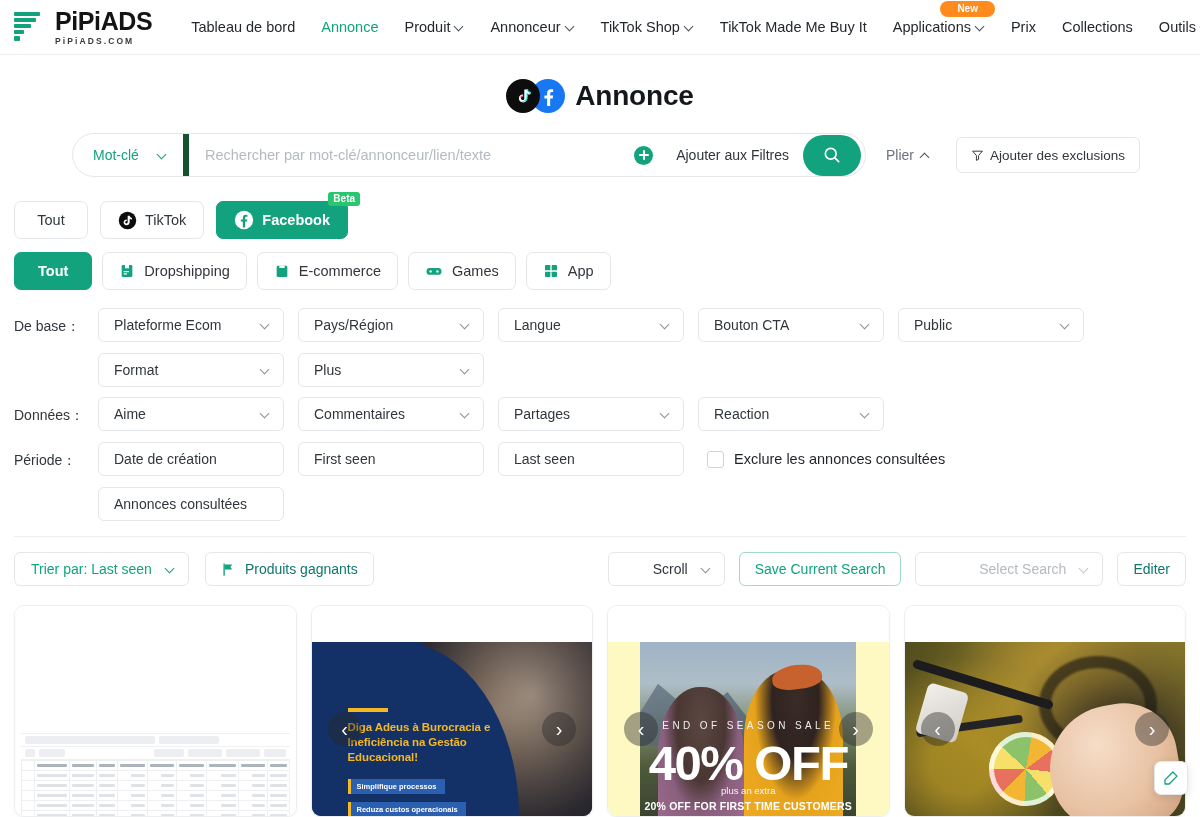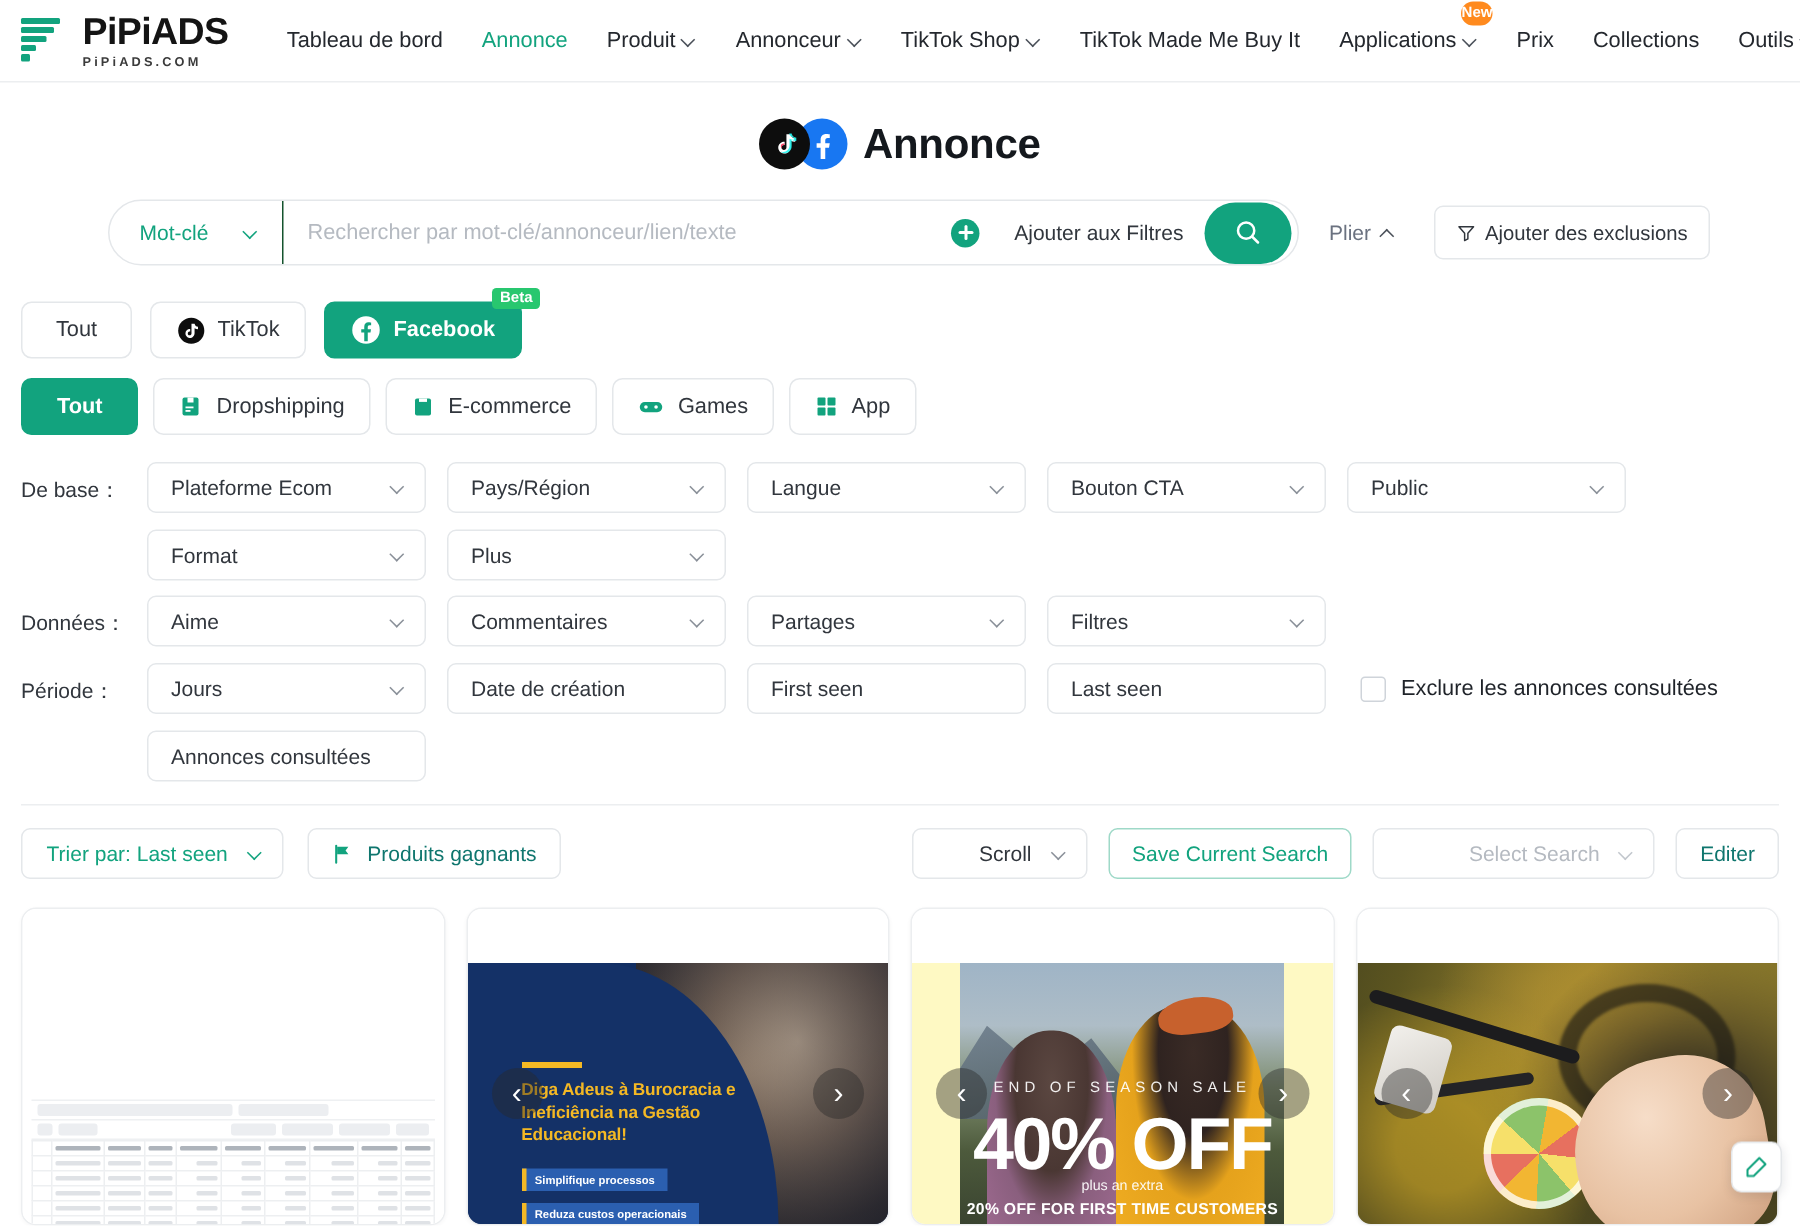--- a/index.html
+++ b/index.html
@@ -52,21 +52,21 @@
   .caret { display:inline-block; width:9px; height:9px; position: relative; top:-1px; }
   .caret:before {
     content:""; position:absolute; left:0; top:1px;
     width: 6px; height: 6px; border-right: 1.6px solid #4a5059; border-bottom: 1.6px solid #4a5059;
     transform: rotate(45deg);
   }
   .caret.up:before { transform: rotate(-135deg); top: 4px; }
   .badge-new {
     position: absolute; top: 1px; right: 3px;
     background: #ff8a1e; color: #fff; font-size: 10px; font-weight: bold;
-    border-radius: 9px; padding: 1px 0 2px; line-height: 1.3;
+    border-radius: 9px; padding: 1px 17px 2px; line-height: 1.3;
   }
 
   
   .page-title-wrap {
     display: flex; align-items: center; justify-content: center; gap: 10px;
     margin-top: 24px;
   }
   .icon-pair { display:flex; align-items:center; }
   .tt-circle {
     width: 34px; height: 34px; border-radius: 50%; background: #0d0d0d;
@@ -84,21 +84,21 @@
     display:flex; align-items:center; margin-top: 20px; padding: 0 72px;
   }
   .search-box {
     flex: 0 0 auto; width: 794px; height: 44px;
     border: 1px solid #e4e7ea; border-radius: 22px; background:#fff;
     display:flex; align-items:center; overflow:hidden;
   }
   .kw-select {
     width: 116px; height: 100%; display:flex; align-items:center; justify-content:space-between;
     padding: 0 16px 0 20px; color: #12a37e; font-size: 14px; cursor:pointer;
-    border-right: 1px solid #14532d;
+    border-right: 6px solid #14532d;
   }
   .kw-select .caret:before { border-color: #12a37e; }
   .search-input {
     flex: 1; border: none; outline: none; height: 100%;
     padding: 0 16px; font-size: 14.5px; color: #1f2329; background: transparent;
     font-family: "Liberation Sans", sans-serif;
   }
   .search-input::placeholder { color: #b5bac1; }
   .add-filters {
     display:flex; align-items:center; gap: 23px; padding: 0 14px 0 4px;
@@ -589,33 +589,29 @@
       </div>
       <div class="sel">
         <span>Commentaires</span>
         <span class="caret"></span>
       </div>
       <div class="sel">
         <span>Partages</span>
         <span class="caret"></span>
       </div>
       <div class="sel">
-        <span>Filtres</span>
+        <span>Reaction</span>
         <span class="caret"></span>
       </div>
     </div>
   </div>
 
   <div class="filter-row">
     <div class="filter-label">Période：</div>
     <div class="filter-fields">
-      <div class="sel">
-        <span>Jours</span>
-        <span class="caret"></span>
-      </div>
       <div class="sel plain">
         <span>Date de création</span>
       </div>
       <div class="sel plain">
         <span>First seen</span>
       </div>
       <div class="sel plain">
         <span>Last seen</span>
       </div>
       <div class="checkbox-wrap">

